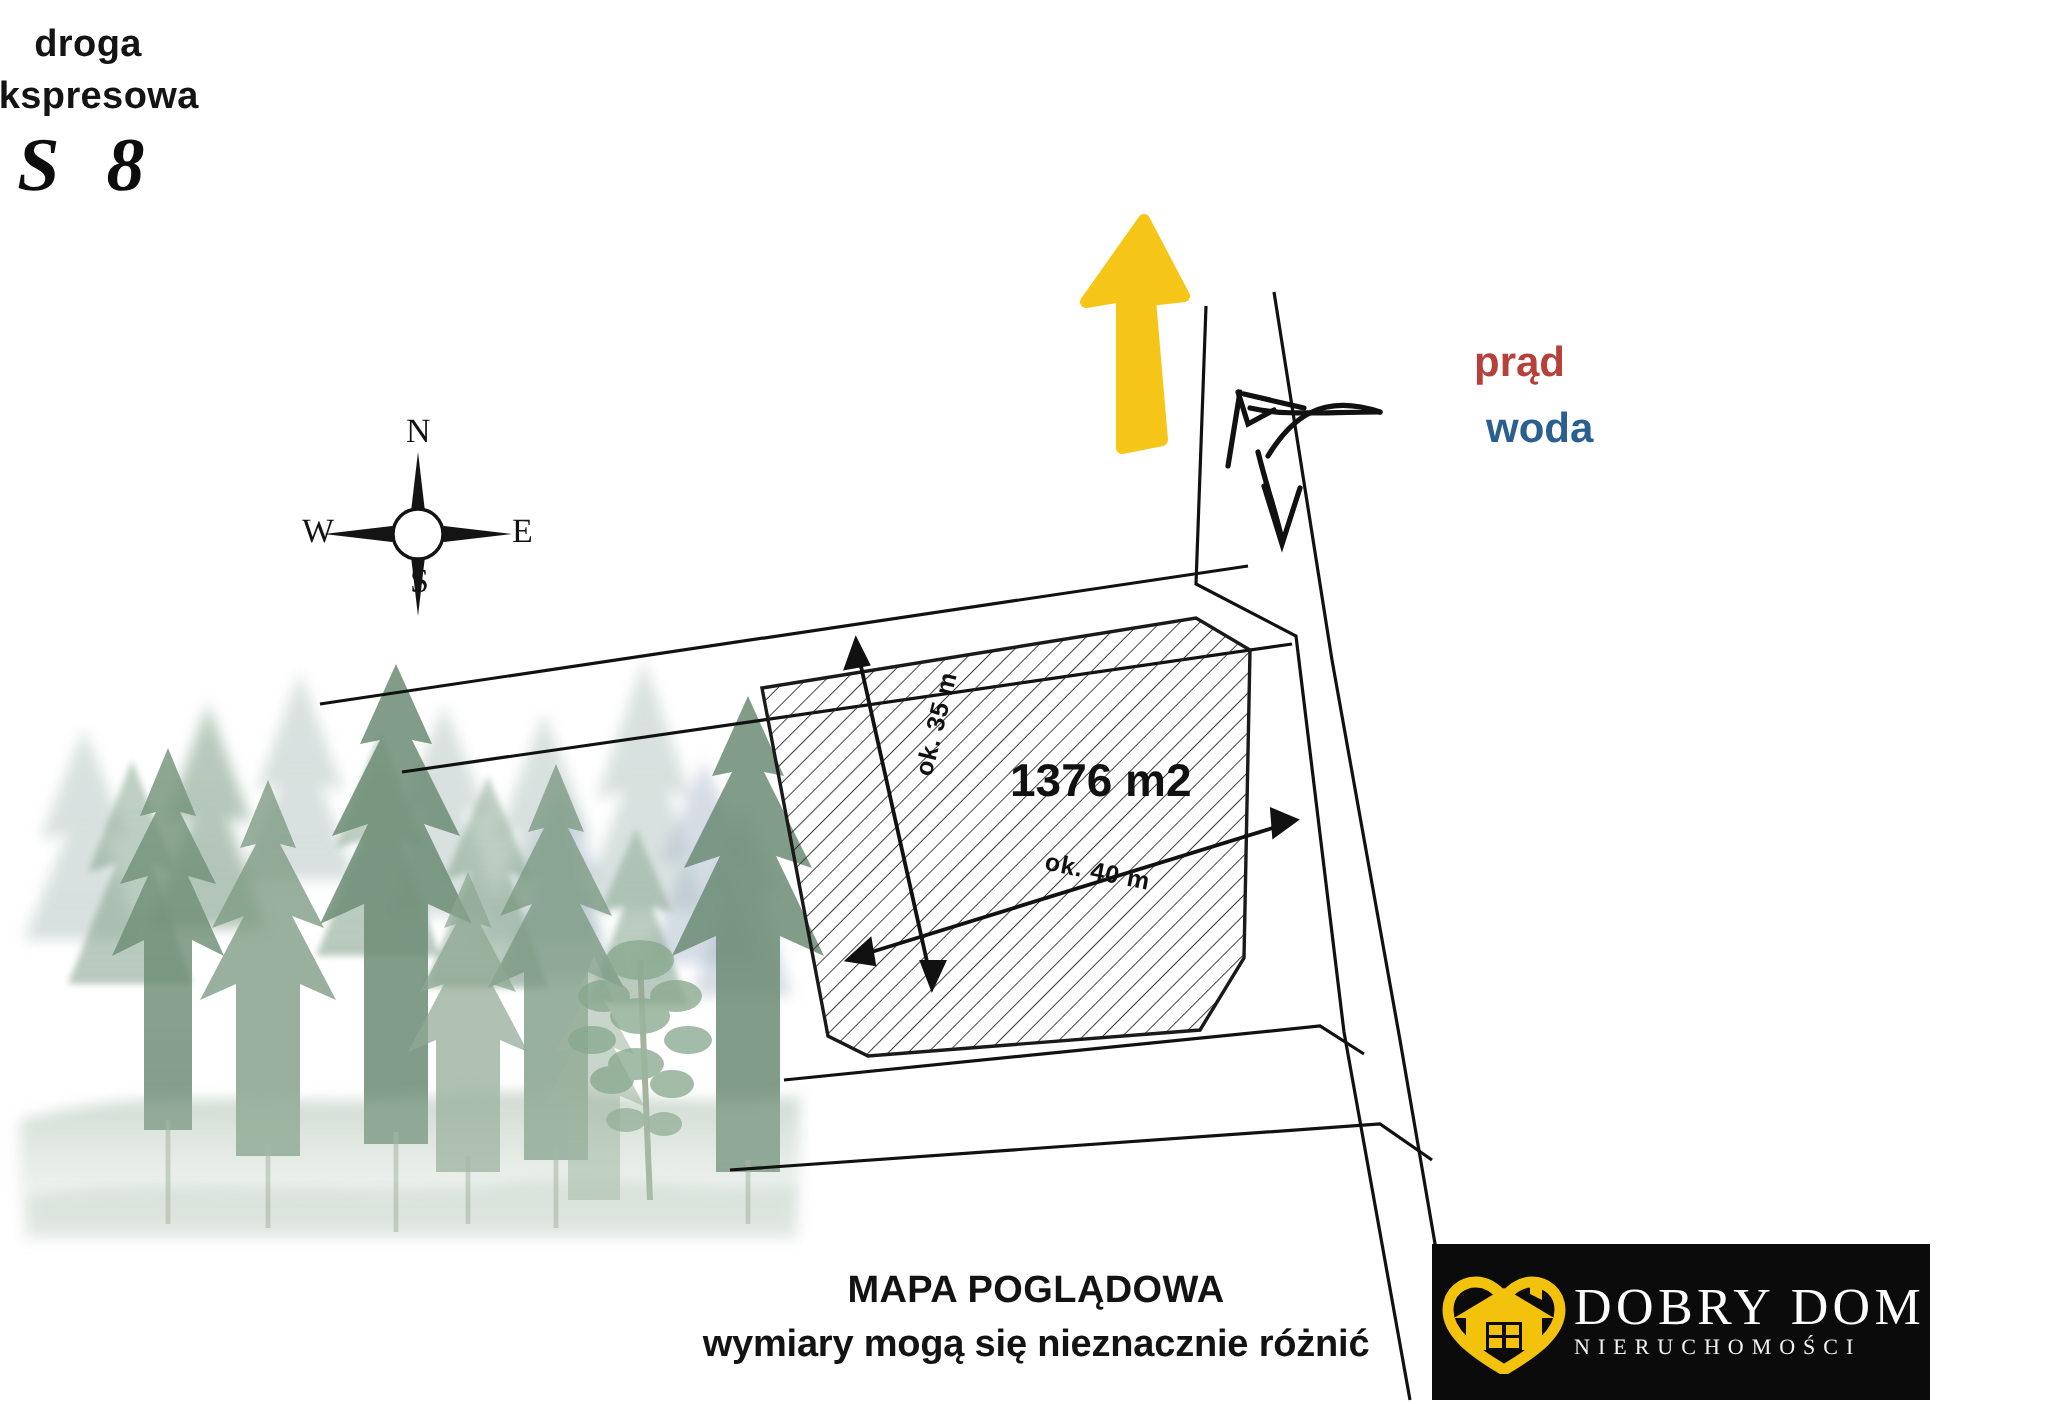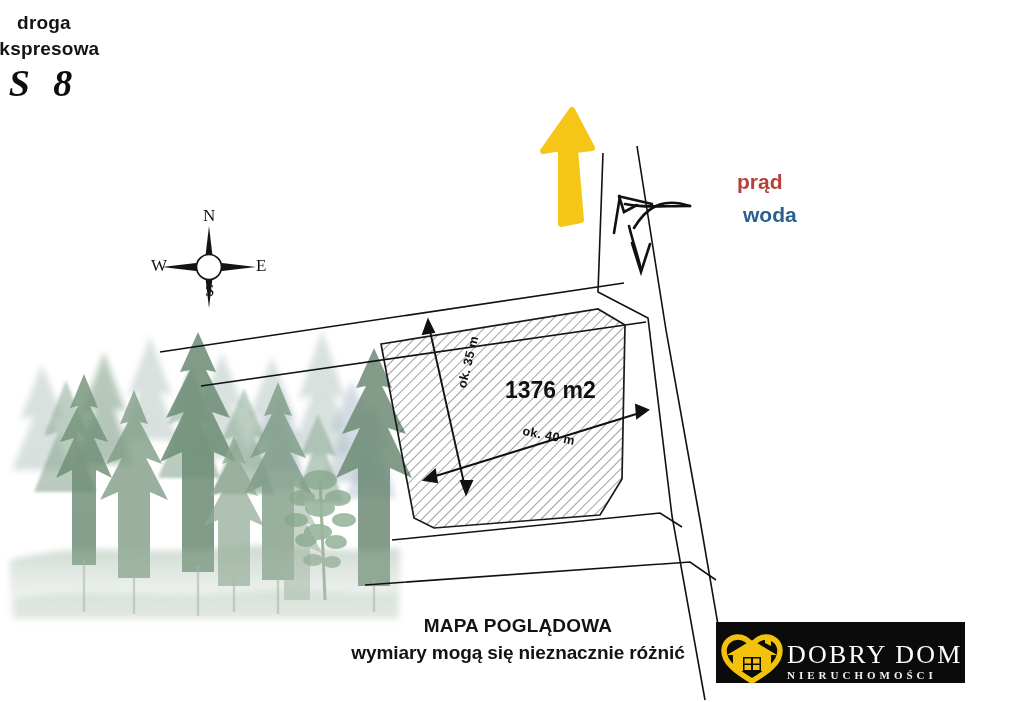--- a/index.html
+++ b/index.html
@@ -98,55 +98,54 @@
     color: #131313;
   }
   #compass-n { left: 203px; top: 206px; }
   #compass-e { left: 256px; top: 256px; }
   #compass-s { left: 205px; top: 281px; }
   #compass-w { left: 151px; top: 256px; }
 
   
   #note {
     position: absolute;
-    left: 318px; top: 612px;
+    left: 318px; top: 632px;
     width: 400px;
     text-align: center;
     color: #131313;
     line-height: 27px;
     pointer-events: none;
   }
   #note .l1 { font-size: 19px; font-weight: bold; letter-spacing: .2px; }
   #note .l2 { font-size: 19px; font-weight: bold; letter-spacing: -.1px; }
 
   
   #logo {
     position: absolute;
     left: 716px; top: 622px;
-    width: 249px; height: 61px;
+    width: 249px; height: 78px;
     background: #0b0b0b;
     display: flex;
-    align-items: flex-end;
+    align-items: center;
   }
   #logo-mark { width: 62px; height: 52px; margin-left: 5px; flex: none; }
   #logo-text { margin-left: 4px; }
   #logo-title {
     font-family: "Liberation Serif", serif;
     font-size: 26px;
     color: #fdfdfd;
     letter-spacing: 2.2px;
     line-height: 27px;
   }
   #logo-sub {
     font-family: "Liberation Serif", serif;
     font-size: 11px;
     color: #f2f2f2;
     letter-spacing: 4.0px;
     line-height: 15px;
-    font-weight: bold;
   }
 </style>
 </head>
 <body>
 
 <div id="stage">
 
   <svg id="map-svg" viewBox="0 0 1024 702">
     <defs>
       <pattern id="hatch" width="7" height="7" patternTransform="rotate(45)" patternUnits="userSpaceOnUse">

